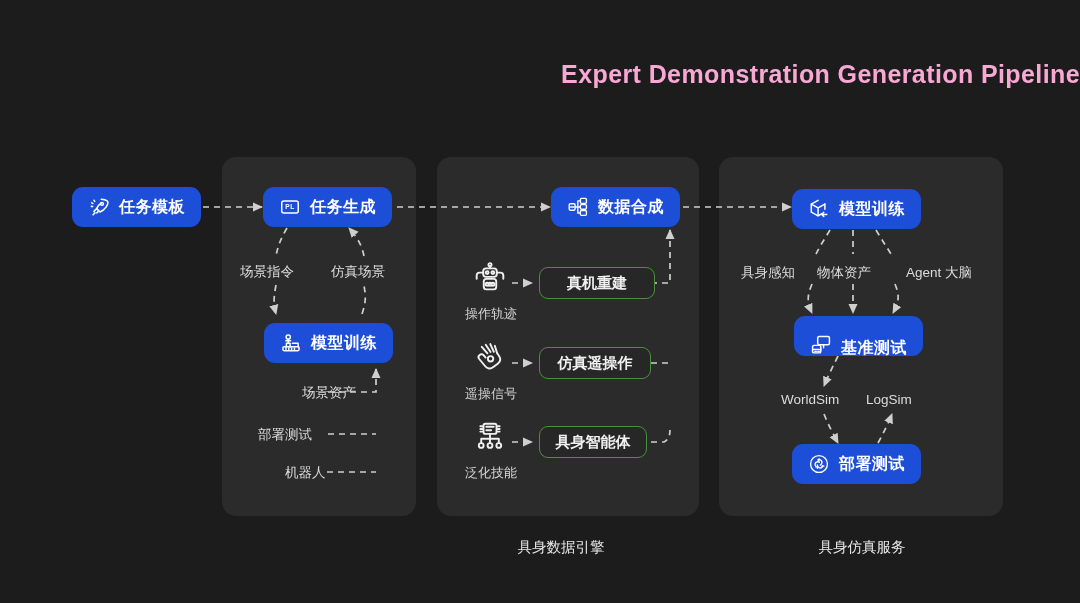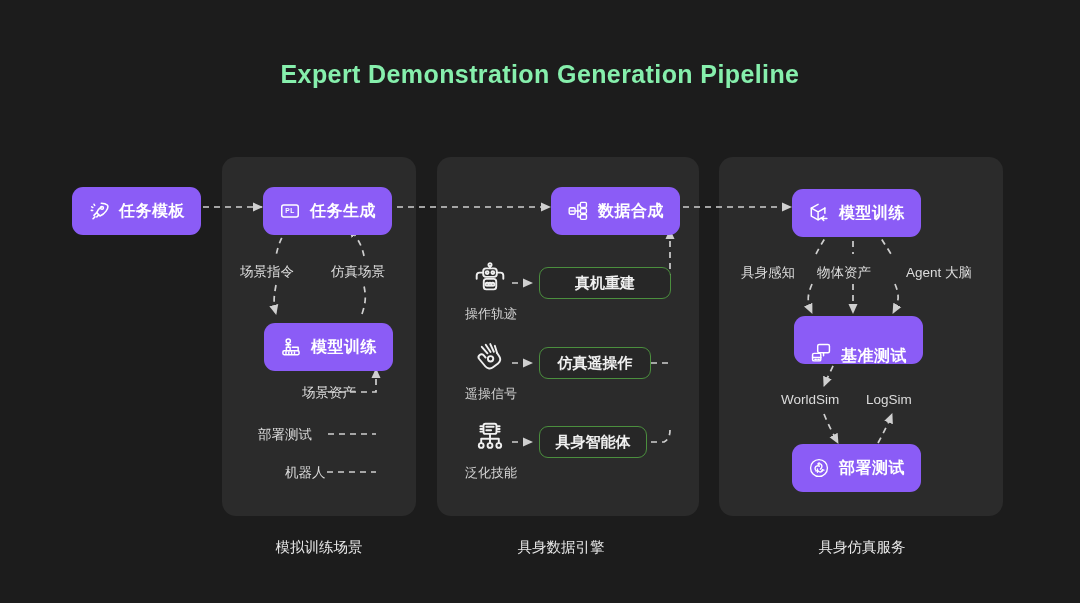--- a/index.html
+++ b/index.html
@@ -8,22 +8,22 @@
     background:#1c1c1c;
     font-family:"Liberation Sans","DejaVu Sans",sans-serif;
     overflow:hidden;position:relative;
     -webkit-font-smoothing:antialiased;
   }
   #stage{position:absolute;inset:0;}
 
   
   .page-title{
     position:absolute;left:0;right:0;top:60px;
-    text-align:center;
-    color:#86efac;
+    text-align:right;
+    color:#f9a8d4;
     font-size:25px;
     font-weight:600;
     letter-spacing:.4px;
   }
 
   
   .panel{
     position:absolute;
     background:#2b2b2b;
     border-radius:14px;
@@ -45,24 +45,24 @@
   #caption-3{left:742px;}
 
   
   #wires{position:absolute;left:0;top:0;width:1080px;height:603px;pointer-events:none;}
 
   
   .pill{
     position:absolute;
     display:flex;align-items:center;
     gap:9px;
-    background:#8b5cf6;
+    background:#1d4ed8;
     border-radius:11px;
     padding:0 16px;
-    height:48px;
+    height:40px;
     box-sizing:border-box;
     color:#ffffff;
     font-size:16px;
     font-weight:700;
     letter-spacing:.5px;
     white-space:nowrap;
   }
   .pill .label{line-height:1;}
   .pill .ico{width:22px;height:22px;display:block;flex:0 0 22px;}
 
@@ -213,21 +213,21 @@
       <circle cx="10" cy="8.2" r="1"></circle>
         <circle cx="14" cy="8.2" r="1"></circle>
       <path d="M7.2 8.2H4.6C3.4 8.2 2.6 9 2.6 10.2v2.4M16.8 8.2h2.6c1.2 0 2 .8 2 2v2.4"></path>
       <rect x="7.6" y="12.6" width="8.8" height="7.4" rx="1.8"></rect>
       <circle cx="10" cy="16.4" r="1.1"></circle>
         <circle cx="12" cy="16.4" r="1.1"></circle>
         <circle cx="14" cy="16.4" r="1.1"></circle>
     </svg>
   </div>
   <div class="flabel lat" style="left:465px;top:305px;">操作轨迹</div>
-  <div class="obox" style="left:539px;top:267px;width:132px;">真机重建</div>
+  <div class="obox" style="left:539px;top:267px;width:116px;">真机重建</div>
 
   <div class="glyph" style="left:473px;top:341px;">
     <svg viewBox="0 0 24 24" fill="none" stroke="#f0f0f0" stroke-width="1.35" stroke-linecap="round" stroke-linejoin="round">
       <path d="M6.2 4.1l4 4.6M9 2.6l3.4 5.1M12.2 2.2l2.5 5.4M15.4 3.4l1.6 5.1"></path>
       <path d="M17 8.5l1.6 2.5c1 1.6.6 3.6-.9 4.8l-3.6 2.8c-1.6 1.3-4 1-5.3-.6l-4.4-5.3c-.7-.9-.6-2.2.3-2.9.9-.7 2.2-.6 2.9.3l1.3 1.6"></path>
       <circle cx="12.4" cy="12.6" r="1.9"></circle>
     </svg>
   </div>
   <div class="flabel lat" style="left:465px;top:385px;">遥操信号</div>
   <div class="obox" style="left:539px;top:347px;width:112px;">仿真遥操作</div>
@@ -283,17 +283,16 @@
         <circle cx="12" cy="12" r="9.2"></circle>
         <path d="M12 7.2c2 0 3.2 1.6 3.2 3.2 0 1.3-.7 2.2-1.7 2.8"></path>
         <path d="M15.9 14.6c-1 1.7-2.8 2-4.2 1.2-1.1-.6-1.6-1.7-1.5-2.8"></path>
         <path d="M8.2 14.2c-1-1.7-.4-3.4 1-4.2 1.1-.7 2.3-.5 3.1.2"></path>
         <path d="M12.3 6.4l-1.5 1.1 1.3 1.2M15.1 15.6l.5-1.8 1.7.6M8.6 15.2l1.8-.3-.1 1.8"></path>
       </svg>
     </span>
     <span class="label">部署测试</span>
   </div>
 
-  <div class="panel-caption" id="caption-1">模拟训练场景</div>
   <div class="panel-caption" id="caption-2">具身数据引擎</div>
   <div class="panel-caption" id="caption-3">具身仿真服务</div>
 
 </div>
 
 </body></html>

